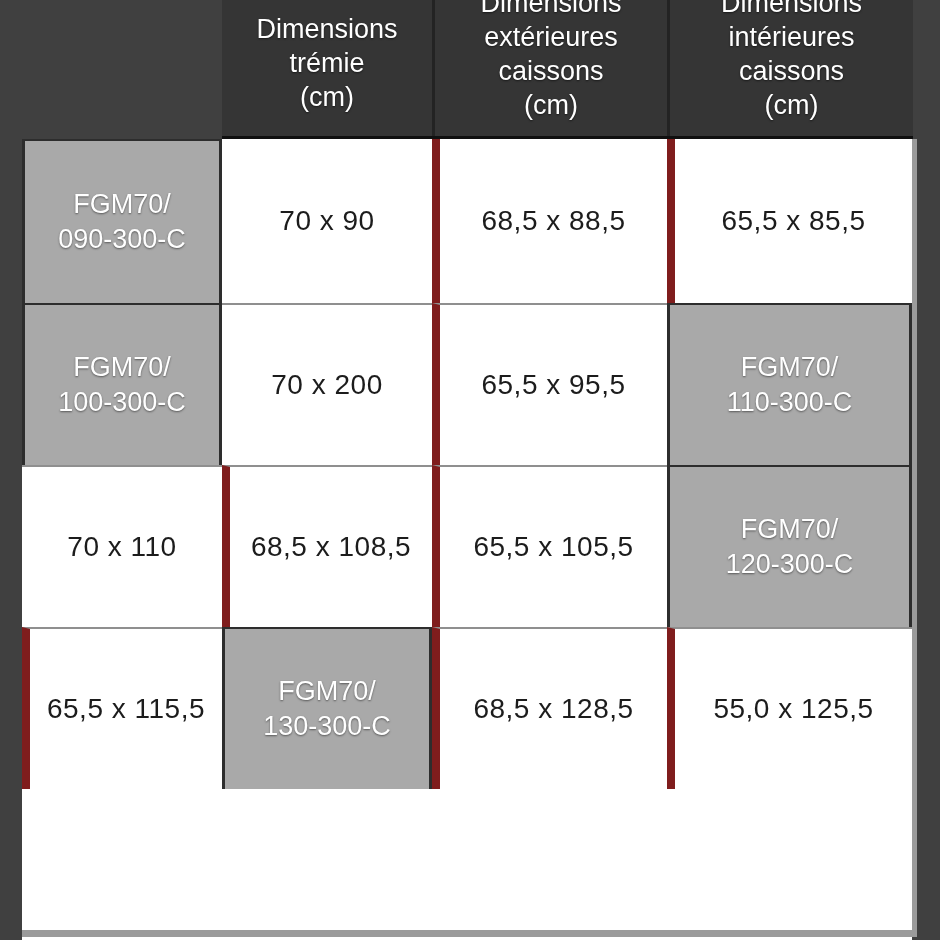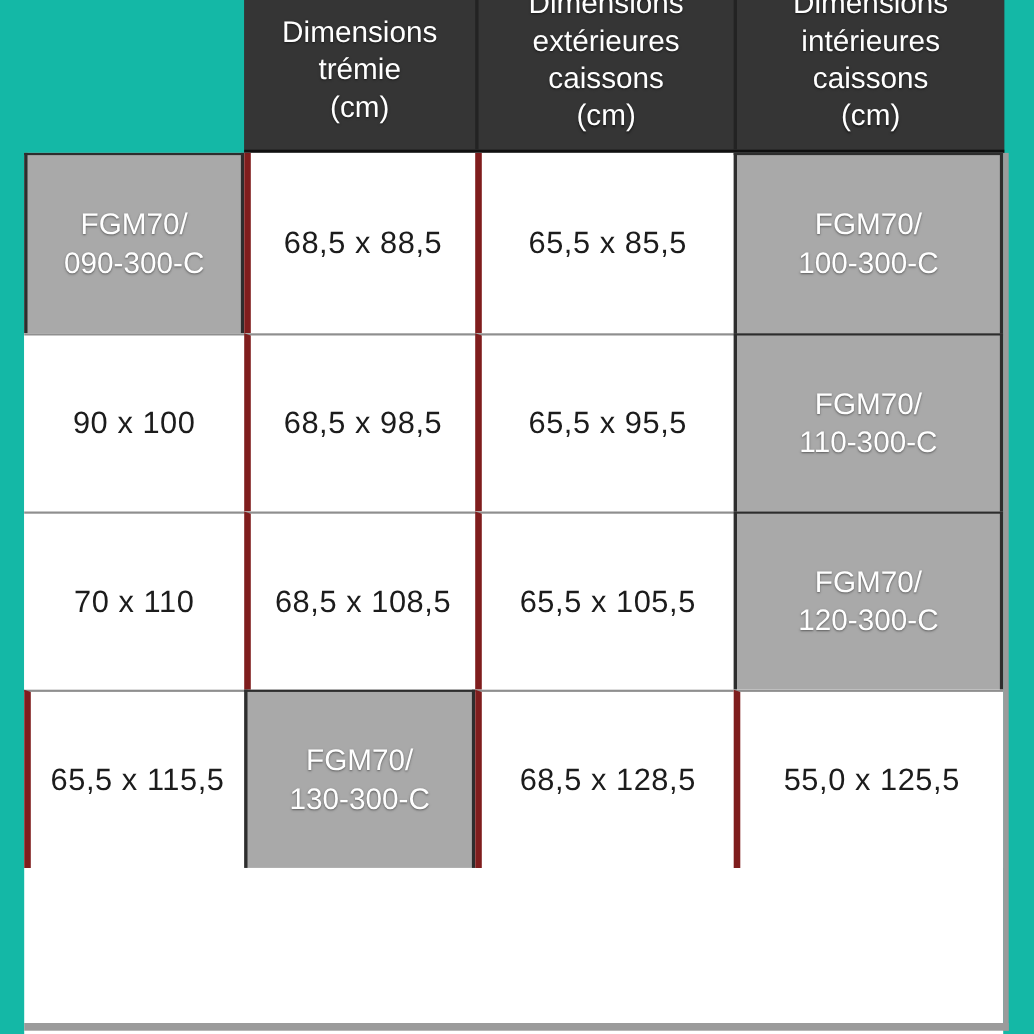--- a/index.html
+++ b/index.html
@@ -4,21 +4,21 @@
 <style>
   * { margin: 0; padding: 0; box-sizing: border-box; }
   html, body { background: #ffffff; }
   body {
     font-family: "Liberation Sans", "DejaVu Sans", sans-serif;
     width: 940px; height: 940px; overflow: hidden;
   }
   .page {
     position: relative;
     width: 940px; height: 940px;
-    background: #14b8a6;
+    background: #404040;
     overflow: hidden;
   }
 
   
   .header {
     position: absolute;
     left: 222px; top: 0;
     width: 691px; height: 139px;
     display: flex;
     overflow: hidden;
@@ -70,21 +70,21 @@
     line-height: 35px;
     text-shadow: 0 1px 2px rgba(45,45,45,0.65);
   }
   .dc {
     background: #ffffff;
     display: flex; align-items: center; justify-content: center;
     color: #1c1c1c;
     font-size: 28px;
     letter-spacing: 0.5px;
   }
-  .dc.vline { border-left: 6px solid #7f1d1d; }
+  .dc.vline { border-left: 8px solid #7f1d1d; }
   .body > .hline { border-top: 2px solid #8f8f8f; }
 
   
   .edge-right {
     position: absolute;
     left: 912px; top: 139px;
     width: 5px; height: 798px;
     background: #9b9b9b;
   }
   .edge-bottom {
@@ -116,27 +116,27 @@
 intérieures
 caissons
 (cm)</div>
     </div>
   </div>
 
   <div class="body">
 
     <div class="mc row-0">FGM70/
 090-300-C</div>
+    <div class="dc row-0">70 x 90</div>
     <div class="dc vline row-0">68,5 x 88,5</div>
     <div class="dc vline row-0">65,5 x 85,5</div>
 
     <div class="mc row-1">FGM70/
 100-300-C</div>
-    <div class="dc hline row-1">90 x 100</div>
-    <div class="dc vline hline row-1">68,5 x 98,5</div>
+    <div class="dc hline row-1">70 x 200</div>
     <div class="dc vline hline row-1">65,5 x 95,5</div>
 
     <div class="mc row-2">FGM70/
 110-300-C</div>
     <div class="dc hline row-2">70 x 110</div>
     <div class="dc vline hline row-2">68,5 x 108,5</div>
     <div class="dc vline hline row-2">65,5 x 105,5</div>
 
     <div class="mc row-3">FGM70/
 120-300-C</div>

